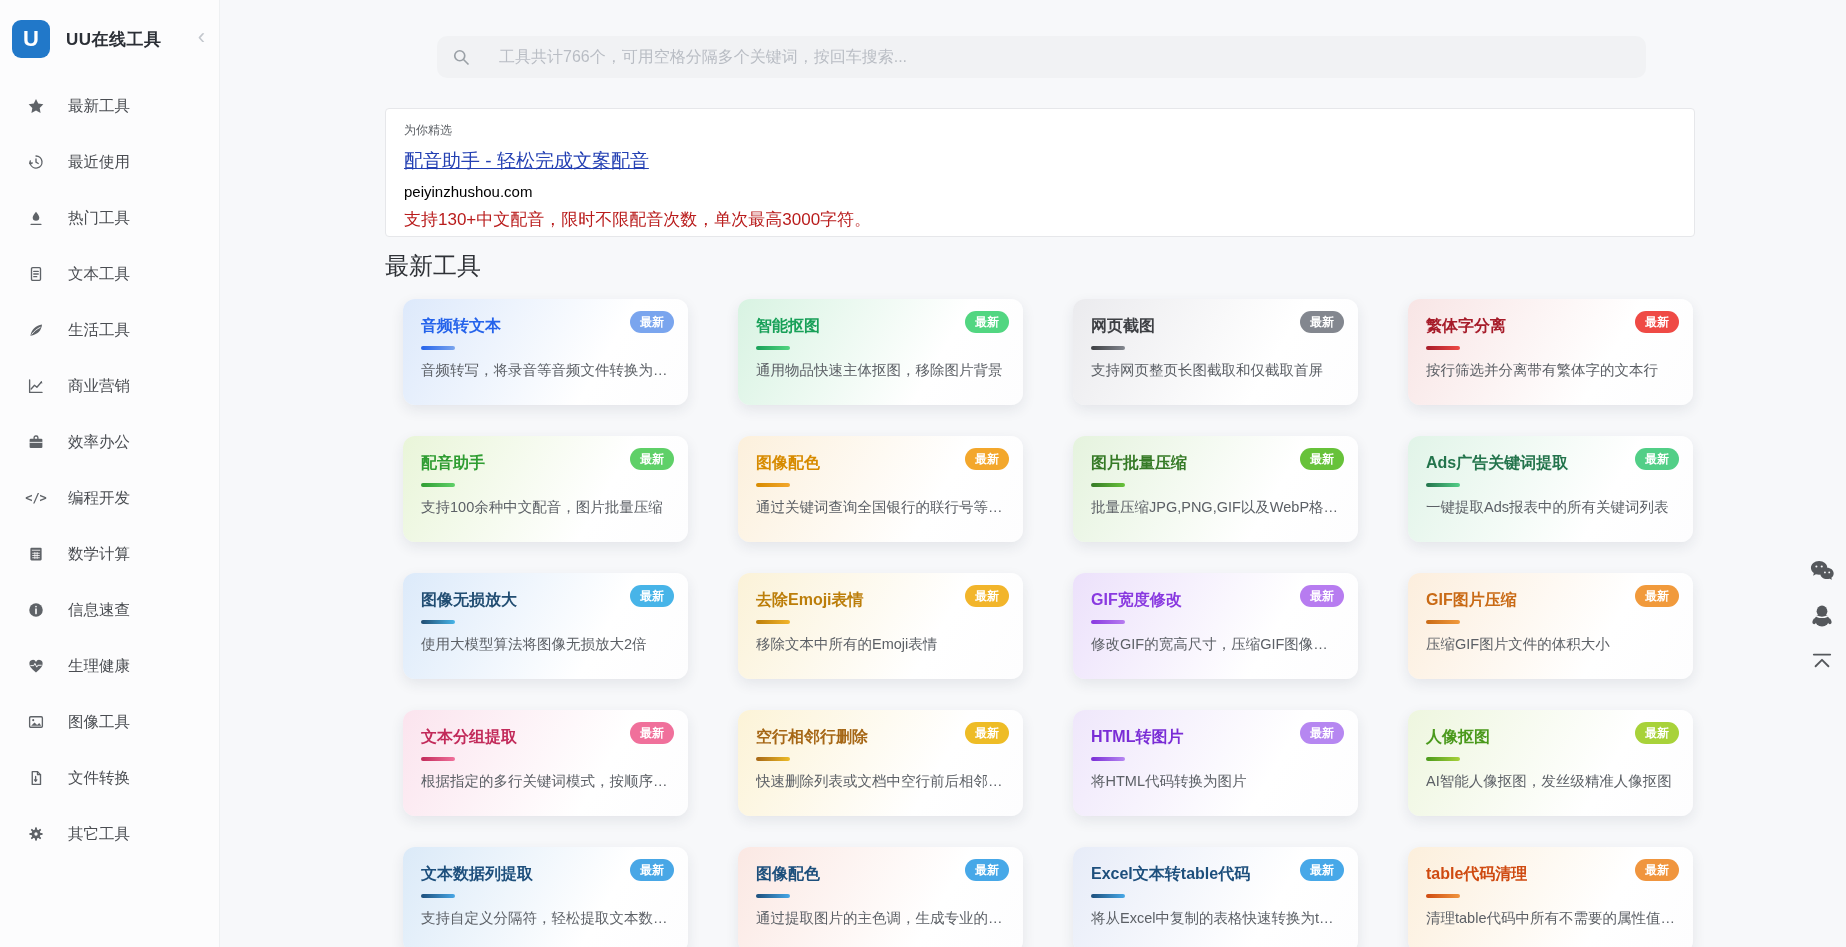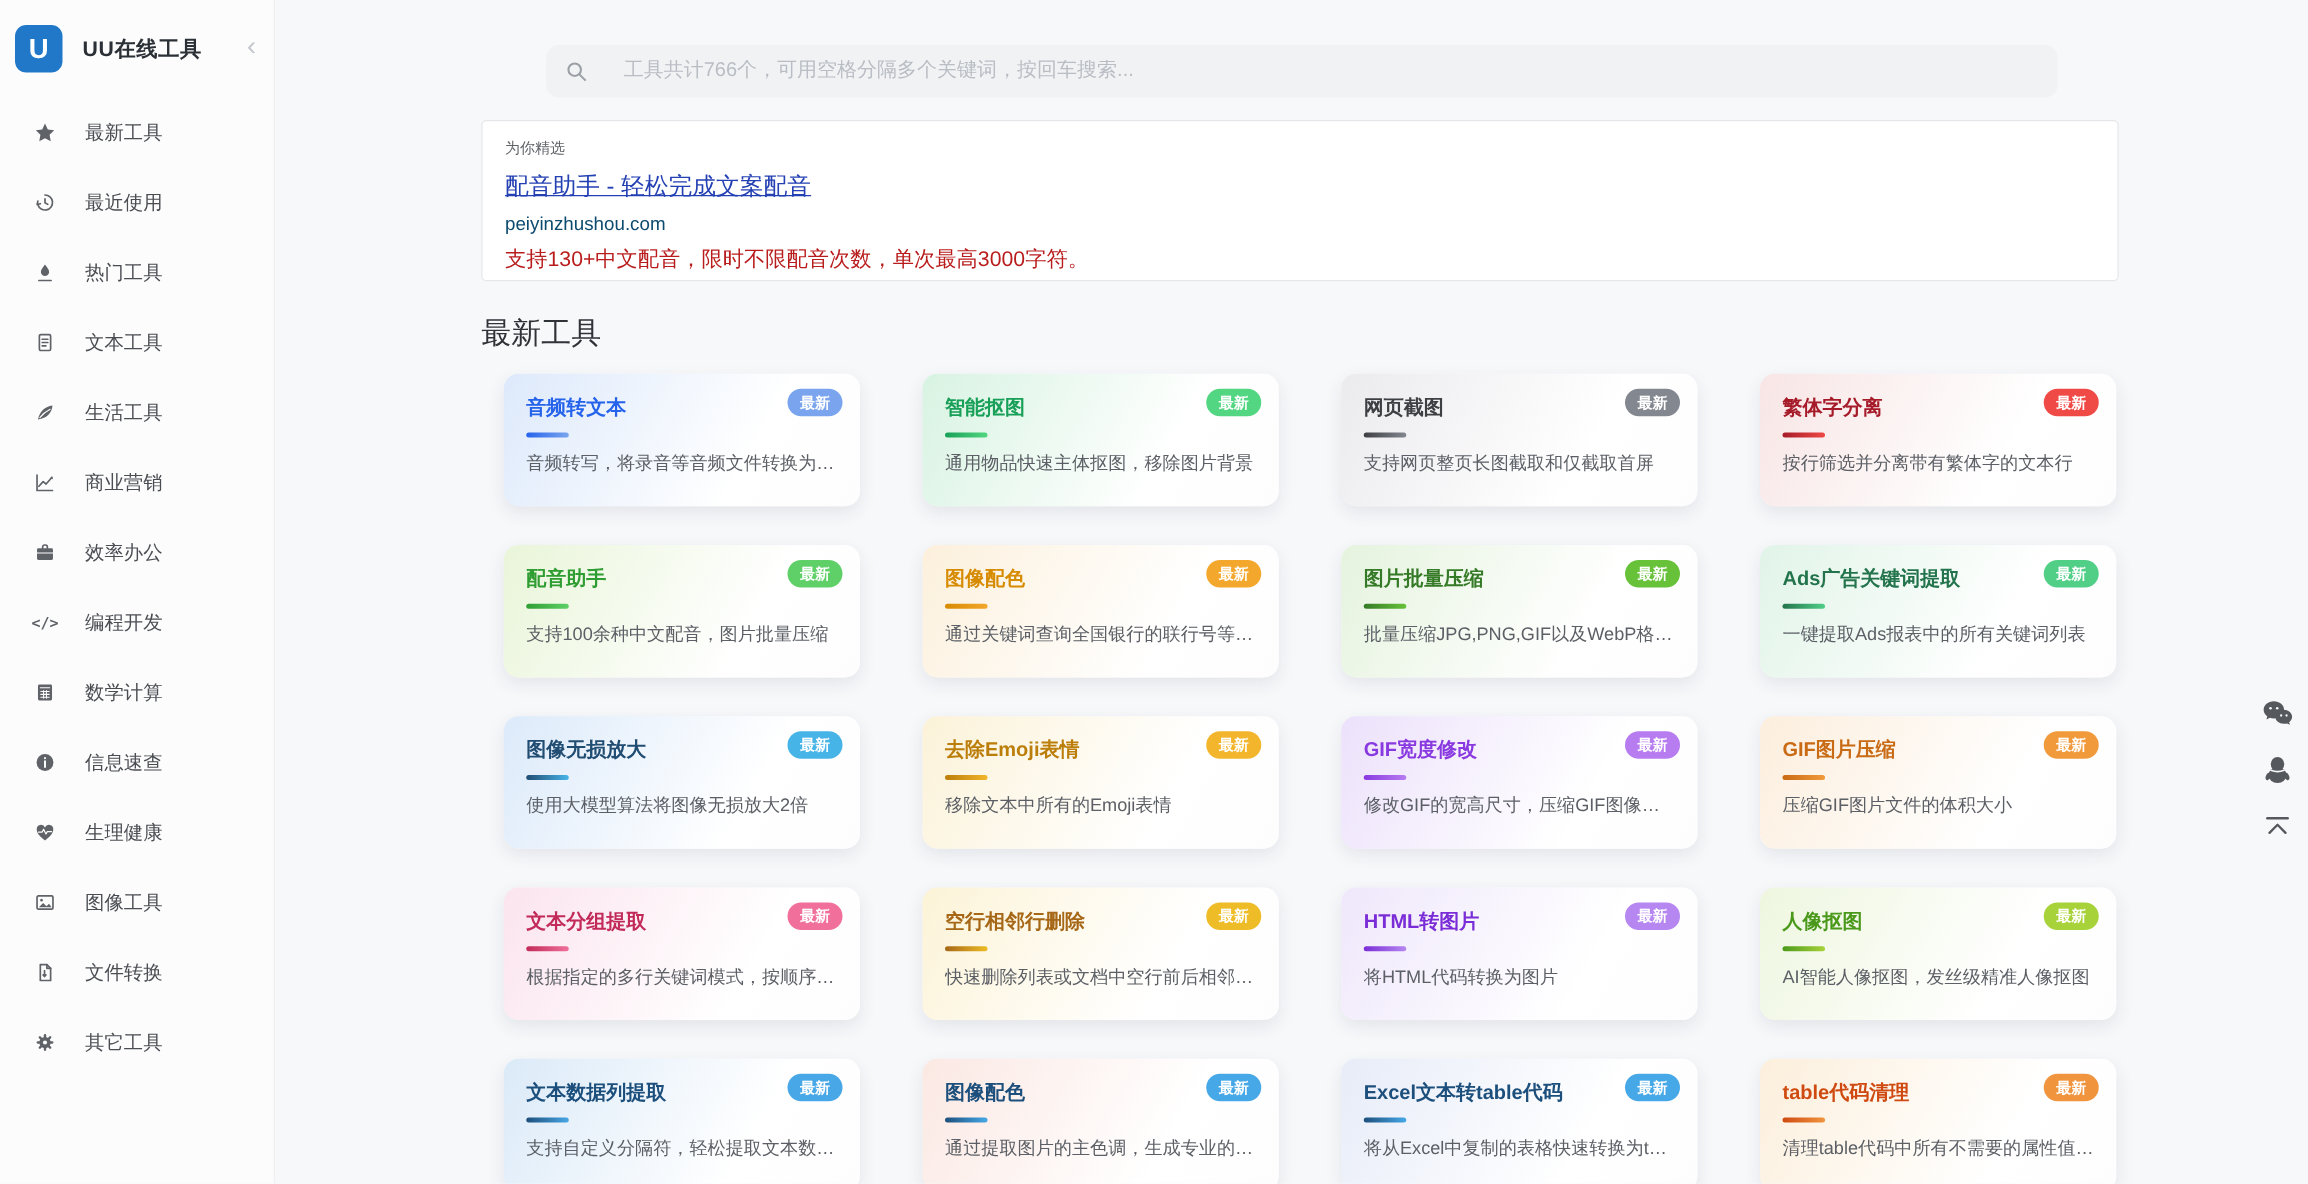--- a/index.html
+++ b/index.html
@@ -41,21 +41,21 @@
   }
   .search-icon { width:20px; height:20px; color:#9aa0a6; flex:0 0 auto; }
   .search-input {
     flex:1; border:none; outline:none; background:transparent;
     font-size:16px; color:#333; margin-left:28px;
     font-family:"Liberation Sans","DejaVu Sans",sans-serif;
   }
   .search-input::placeholder { color:#b9bdc4; }
   
   .promo {
-    position:absolute; left:385px; top:96px; width:1310px; height:129px;
+    position:absolute; left:385px; top:108px; width:1310px; height:129px;
     background:#fff; border:1px solid #e6e7ea; border-radius:4px; padding:13px 18px;
   }
   .promo-tag { font-size:12px; color:#5f6368; }
   .promo-link { display:inline-block; margin-top:9px; font-size:19px; color:#2440b3; text-decoration:underline; cursor:pointer; }
   .promo-url { margin-top:9px; font-size:15px; color:#0d8634; }
   .promo-desc { margin-top:8px; font-size:17px; color:#b91c1c; }
   
   .section-title { position:absolute; left:385px; top:250px; font-size:24px; font-weight:500; color:#2f3237; }
   
   .grid {
@@ -254,21 +254,21 @@
         <circle cx="10.5" cy="10.5" r="6"></circle>
         <line x1="15" y1="15" x2="21" y2="21"></line>
       </svg>
   </span>
   <input class="search-input" type="text" placeholder="工具共计766个，可用空格分隔多个关键词，按回车搜索..." style="">
 </div>
 
 <div class="promo">
   <div class="promo-tag">为你精选</div>
   <a class="promo-link" style="color: rgb(36, 64, 179);">配音助手 - 轻松完成文案配音</a>
-  <div class="promo-url" style="color: #0c4a6e;">peiyinzhushou.com</div>
+  <div class="promo-url" style="color: #000000;">peiyinzhushou.com</div>
   <div class="promo-desc">支持130+中文配音，限时不限配音次数，单次最高3000字符。</div>
 </div>
 
 <div class="section-title">最新工具</div>
 <div class="grid" id="grid">
   <div class="card" style="--tc: #2563eb; --bc: #7aa5ee; --tint: #dde9fb;">
     <div class="card-title">音频转文本</div>
     <div class="card-underline"></div>
     <div class="card-desc">音频转写，将录音等音频文件转换为文本...</div>
     <div class="new-badge">最新</div>

